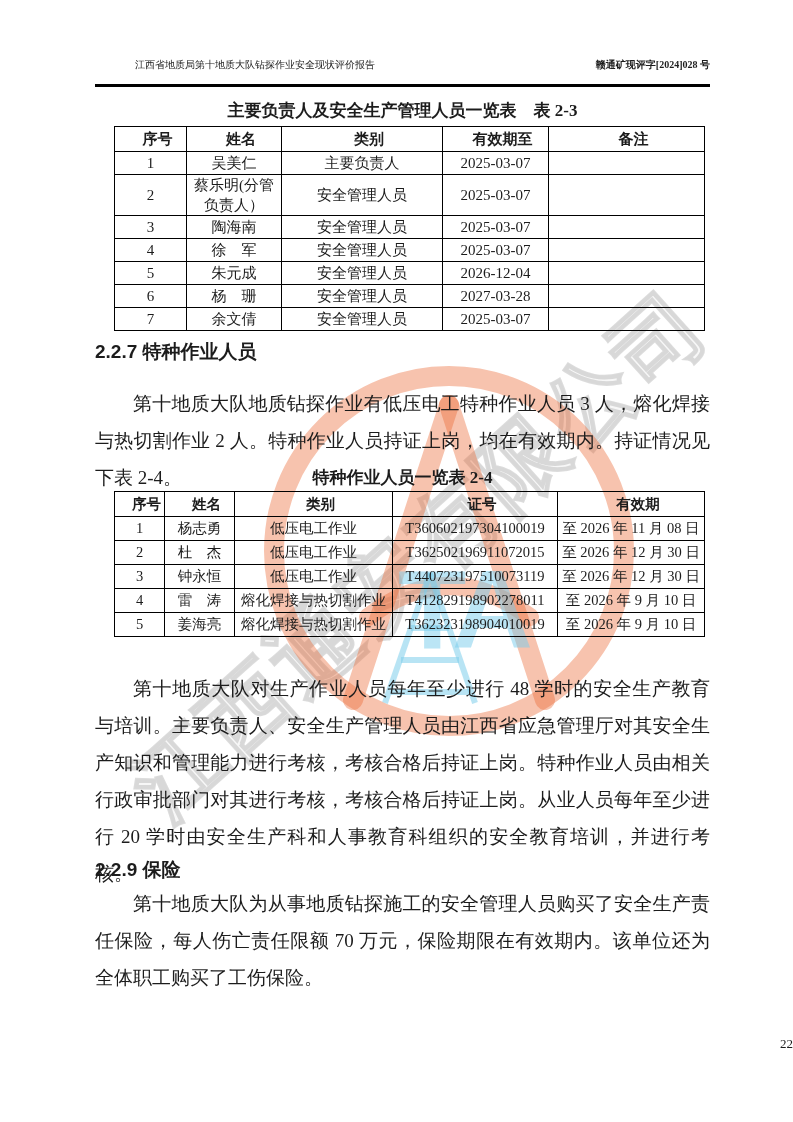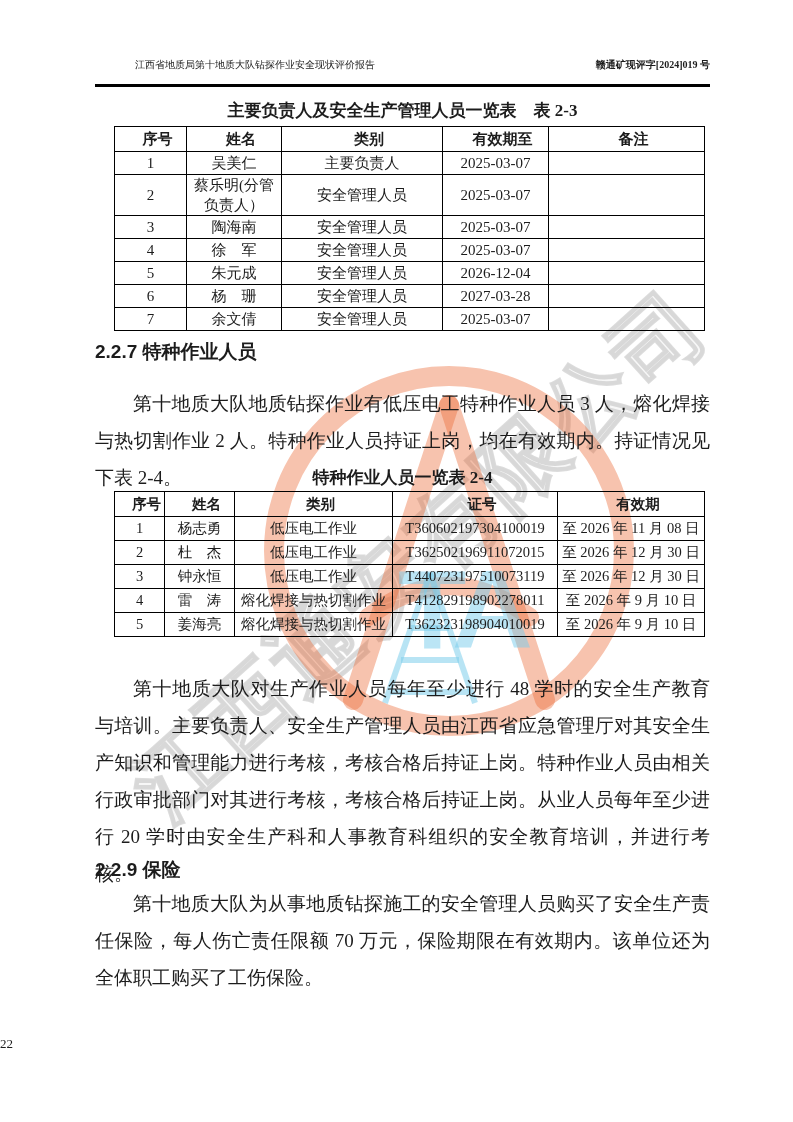--- a/index.html
+++ b/index.html
@@ -72,21 +72,21 @@
   .para{
     position:absolute; left:95px; width:615px;
     font-size:19px; line-height:37px; text-align:justify; text-justify:inter-ideograph;
     text-indent:38px;
   }
   #p227{top:385px;}
   #p228{top:670px;}
   #p229{top:885px;}
 
   .pageno{
-    position:absolute; top:1036px; left:0; width:793px; text-align:left;
+    position:absolute; top:1036px; left:0; width:793px; text-align:right;
     font-size:13px;
   }
 </style>
 </head>
 <body>
 
 <div class="page">
 
   <div class="wm">
     <div class="wm-diagonal">江西通安有限公司</div>
@@ -107,21 +107,21 @@
         <path d="M18,124 L96,124"></path>
       </g>
     </svg>
     <div class="wm-ta">TA</div>
   </div>
 
   <div class="content">
 
     <div class="hdr">
       <span class="hdr-left">江西省地质局第十地质大队钻探作业安全现状评价报告</span>
-      <span class="hdr-right">赣通矿现评字[2024]019 号</span>
+      <span class="hdr-right">赣通矿现评字[2024]028 号</span>
     </div>
     <div class="hdr-rule"></div>
 
     <div class="tbl-title" id="t1-title">主要负责人及安全生产管理人员一览表　表 2-3</div>
 
     <table class="t1">
       <colgroup>
         <col style="width:72px">
           <col style="width:95px">
           <col style="width:161px">

